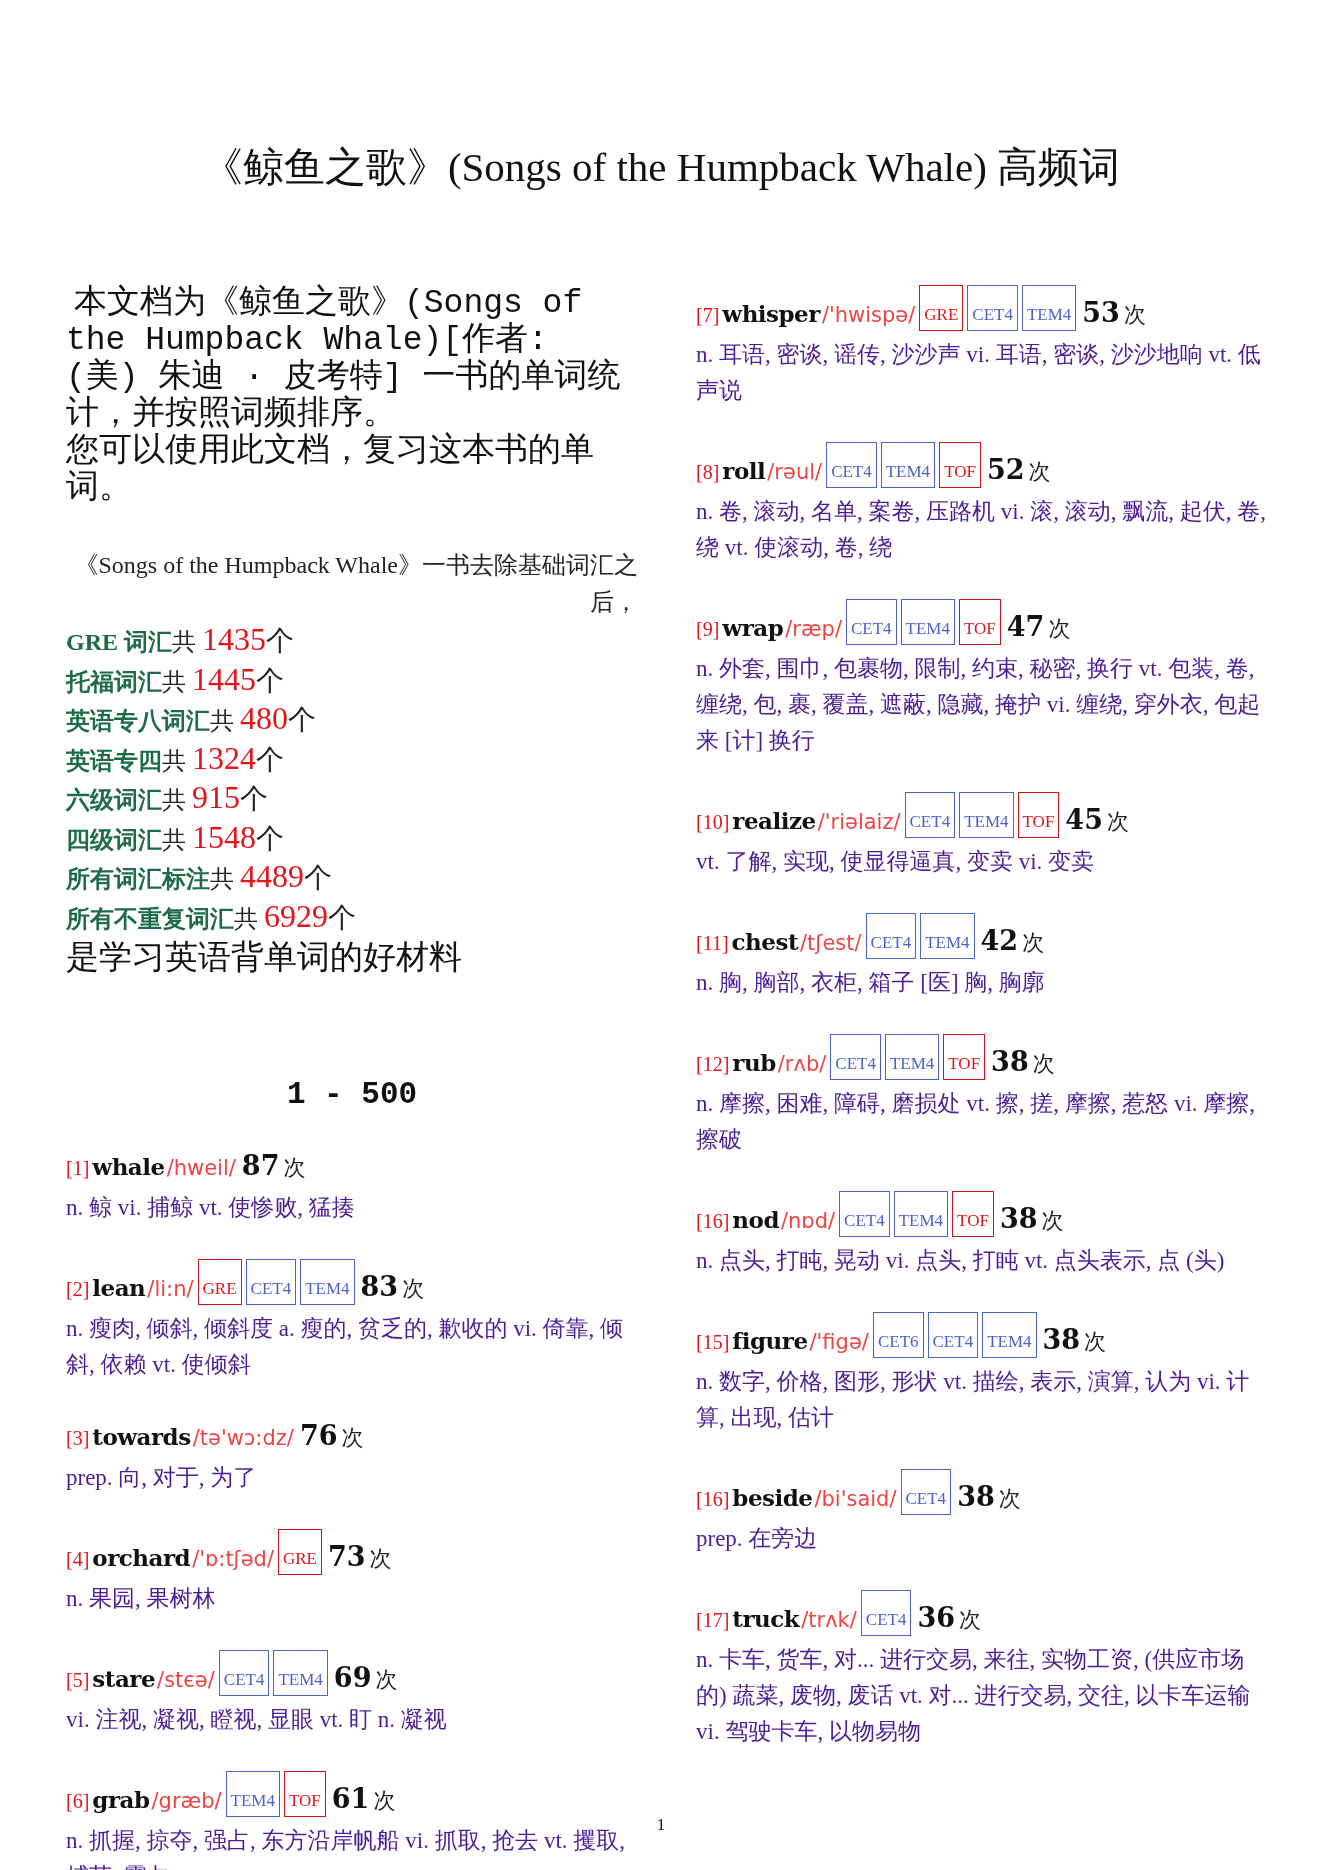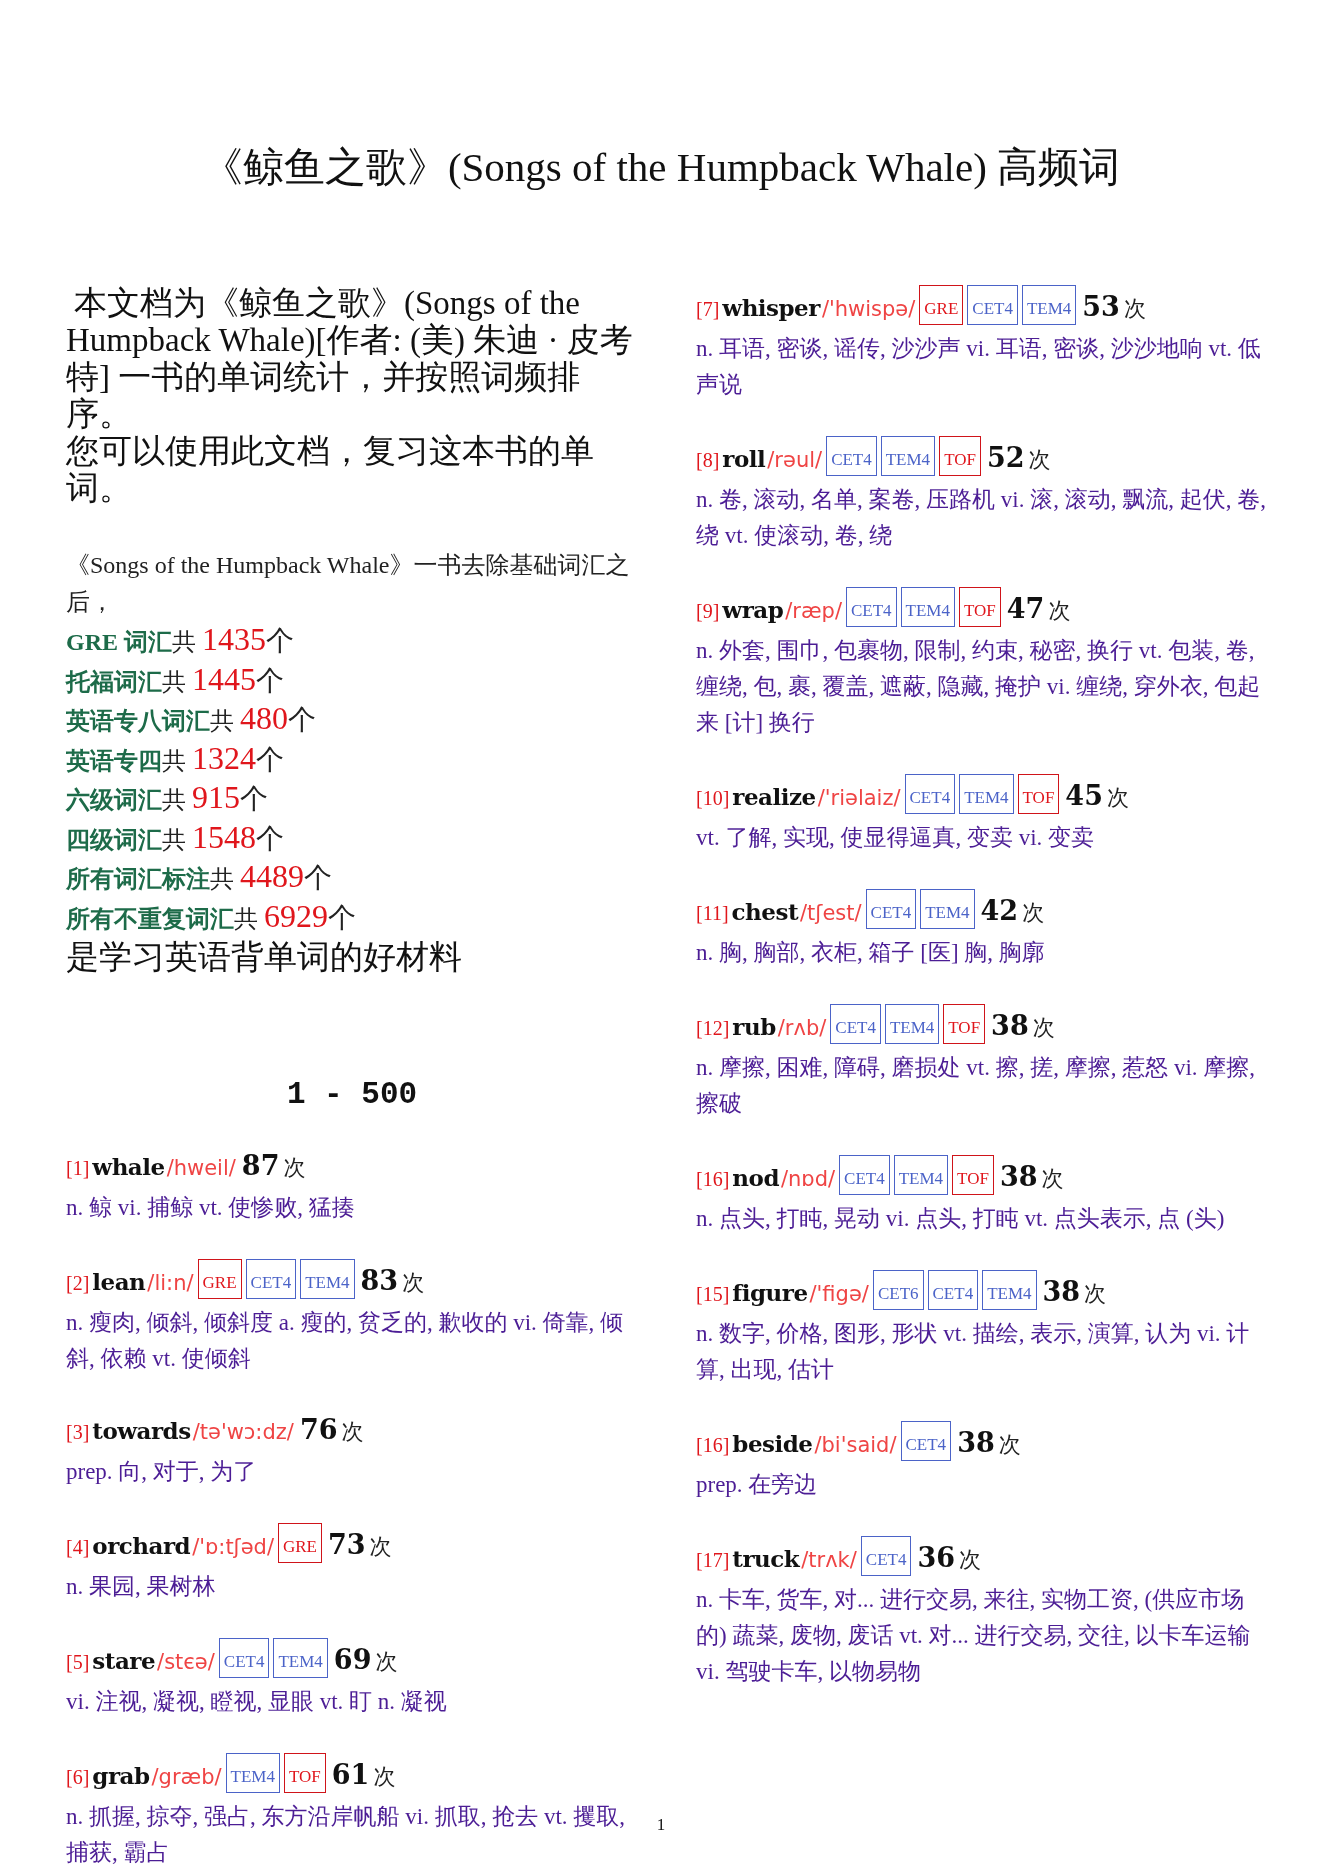--- a/index.html
+++ b/index.html
@@ -1,55 +1,55 @@
 <!DOCTYPE html>
 <html><head>
   <meta charset="utf-8">
   <style>
     html, body { margin: 0; padding: 0; background: #ffffff; }
     body { width: 1322px; height: 1870px; position: relative; overflow: hidden; font-family: "DejaVu Serif", "Liberation Serif", serif; color: #111; }
     .page-title { position: absolute; top: 140px; left: 0; width: 1322px; text-align: center; font-family: "Liberation Serif", "DejaVu Serif", serif; font-size: 41px; color: #111; }
     .col-left { position: absolute; left: 66px; top: 285px; width: 572px; }
     .col-right { position: absolute; left: 696px; top: 285px; width: 572px; }
-    .intro { font-family: Liberation Serif, serif; font-size: 33px; line-height: 37px; color: #111; }
+    .intro { font-family: Liberation Mono, monospace; font-size: 33px; line-height: 37px; color: #111; }
     .intro p { margin: 0; }
     .stats { margin-top: 40px; font-family: "Liberation Serif", "DejaVu Serif", serif; font-size: 24px; line-height: 36px; color: #222; }
     .stats .row { font-size: 24px; line-height: 36.5px; }
     .stats .lbl { color: #1d6b49; font-weight: bold; }
     .stats .gong { color: #222; }
     .stats .num { color: #e0161c; font-size: 32px; }
     .stats .ge { color: #222; font-size: 28px; }
     .stats .closing { font-size: 33px; line-height: 40px; color: #111; }
     .range-title { text-align: center; font-family: Liberation Mono, monospace; font-weight: bold; font-size: 31px; margin-top: 100px; margin-bottom: 34px; color: #111; }
     .entry { margin-bottom: 33px; }
     .head { font-family: "DejaVu Serif", serif; line-height: 40px; white-space: nowrap; }
     .rank { color: #e0161c; font-size: 20px; font-family: "Liberation Serif", serif; }
     .word { font-weight: bold; font-size: 23px; color: #111; margin-left: 3px; font-family: "DejaVu Serif", serif; letter-spacing: -0.5px; }
     .ipa { font-family: "DejaVu Sans", "Liberation Sans", sans-serif; font-size: 21px; color: #ef4444; margin-left: 2px; }
-    .tag { display: inline-block; font-family: "Liberation Serif", serif; font-size: 17px; line-height: 22px; padding: 12px 4px 4px 4px; margin-left: 4px; vertical-align: 2px; }
+    .tag { display: inline-block; font-family: "Liberation Serif", serif; font-size: 17px; line-height: 22px; padding: 18px 4px 4px 4px; margin-left: 4px; vertical-align: 2px; }
     .tag.red { color: #e0161c; border: 1px solid #d0141a; }
     .tag.blue { color: #4b63c8; border: 1px solid #4b63c8; }
     .count { font-weight: bold; font-size: 27px; color: #111; margin-left: 6px; font-family: "DejaVu Serif", serif; }
     .ci { font-size: 22px; color: #222; font-family: "Liberation Serif", serif; margin-left: 4px; }
     .def { font-family: "Liberation Serif", "DejaVu Serif", serif; font-size: 23px; line-height: 36px; color: #4c1d95; }
     .page-num { position: absolute; top: 1815px; left: 0; width: 1322px; text-align: center; font-family: "Liberation Serif", serif; font-size: 17px; color: #111; }
   </style>
 </head>
 <body>
 
 <div class="page-title">《鲸鱼之歌》(Songs of the Humpback Whale) 高频词</div>
 
 <div class="col-left">
   <div class="intro">
     <p style="text-indent:8px;">本文档为《鲸鱼之歌》(Songs of the Humpback Whale)[作者: (美) 朱迪 · 皮考特] 一书的单词统计，并按照词频排序。</p>
     <p>您可以使用此文档，复习这本书的单词。</p>
   </div>
 
   <div class="stats">
-    <div style="line-height:37px;">《Songs of the Humpback Whale》一书去除基础词汇之后，</div>
+    <div style="line-height:37px;text-align:right;">《Songs of the Humpback Whale》一书去除基础词汇之后，</div>
     <div id="stats-rows">
         <div class="row"><span class="lbl">GRE 词汇</span><span class="gong">共</span><span> </span><span class="num">1435</span><span class="ge">个</span></div>
         <div class="row"><span class="lbl">托福词汇</span><span class="gong">共</span><span> </span><span class="num">1445</span><span class="ge">个</span></div>
         <div class="row"><span class="lbl">英语专八词汇</span><span class="gong">共</span><span> </span><span class="num">480</span><span class="ge">个</span></div>
         <div class="row"><span class="lbl">英语专四</span><span class="gong">共</span><span> </span><span class="num">1324</span><span class="ge">个</span></div>
         <div class="row"><span class="lbl">六级词汇</span><span class="gong">共</span><span> </span><span class="num">915</span><span class="ge">个</span></div>
         <div class="row"><span class="lbl">四级词汇</span><span class="gong">共</span><span> </span><span class="num">1548</span><span class="ge">个</span></div>
         <div class="row"><span class="lbl">所有词汇标注</span><span class="gong">共</span><span> </span><span class="num">4489</span><span class="ge">个</span></div>
         <div class="row"><span class="lbl">所有不重复词汇</span><span class="gong">共</span><span> </span><span class="num">6929</span><span class="ge">个</span></div>
       </div>

